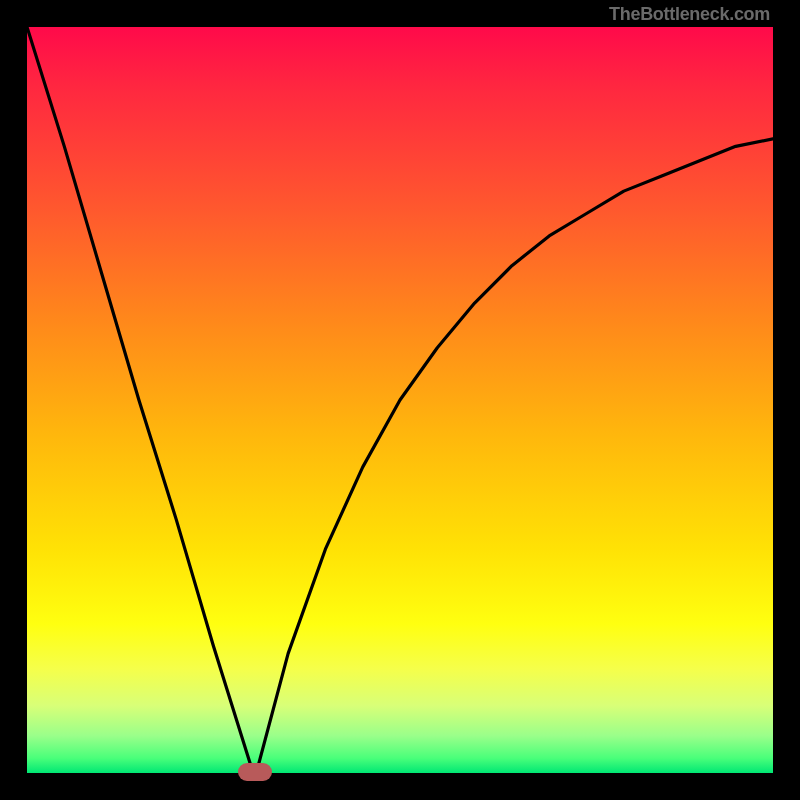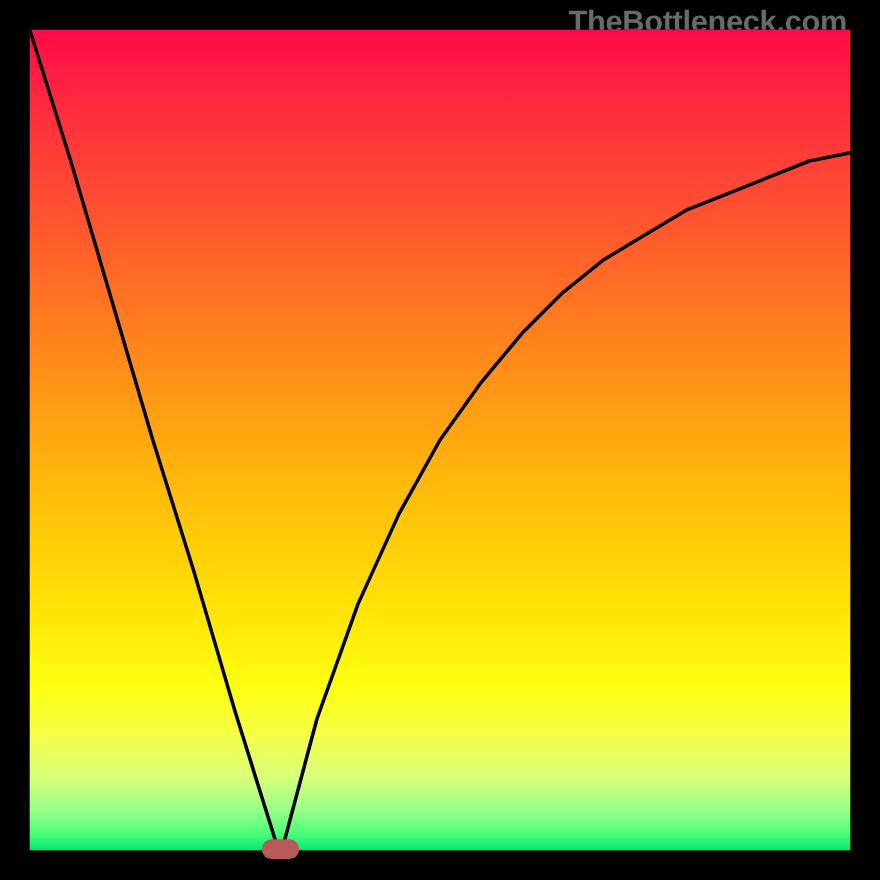--- a/index.html
+++ b/index.html
@@ -38,21 +38,21 @@
       #9aff8a 95%,
       #4aff7a 98%,
       #00e774 100%
     );
   }
   .watermark {
     position: absolute;
     top: 4px;
     right: 30px;
     color: #6a6a6a;
-    font-size: 28px;
+    font-size: 18px;
     font-weight: 600;
     letter-spacing: -0.3px;
   }
   .curve-svg {
     position: absolute;
     left: 0;
     top: 0;
     width: 746px;
     height: 746px;
   }

